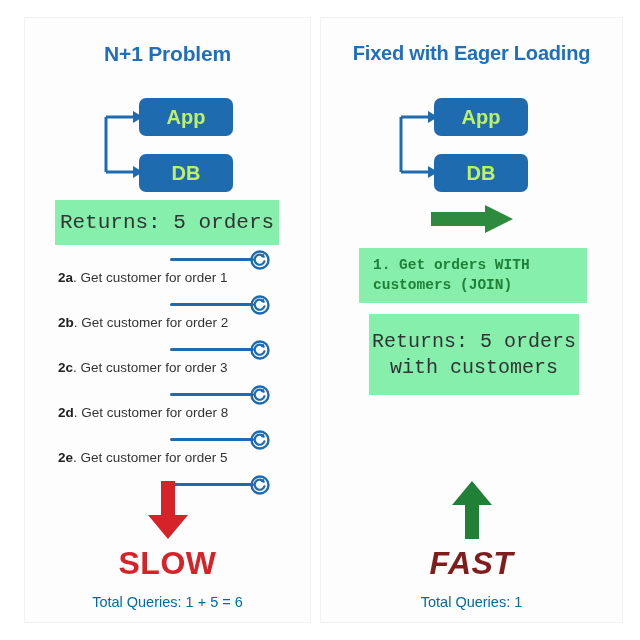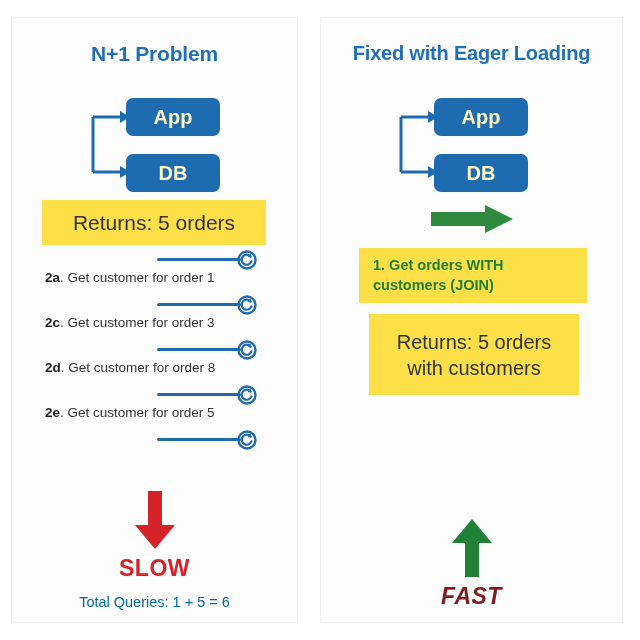--- a/index.html
+++ b/index.html
@@ -15,21 +15,21 @@
     font-family: "Liberation Sans", sans-serif;
     overflow: hidden;
   }
   .panel {
     position: absolute;
     top: 18px;
     height: 604px;
     background: #fdfdfd;
     box-shadow: 0 0 0 1px #f2f2f2;
   }
-  #panel-left  { left: 12px;  width: 285px; }
+  #panel-left  { left: 25px;  width: 285px; }
   #panel-right { left: 321px; width: 301px; }
 
   .panel-title {
     position: absolute;
     top: 24px;
     left: 0;
     width: 100%;
     text-align: center;
     color: #1f6fbb;
     font-weight: bold;
@@ -39,43 +39,44 @@
   }
   #panel-right .panel-title { font-size: 20px; }
 
   
   .node-box {
     position: absolute;
     width: 94px;
     height: 38px;
     background: #1f6bb0;
     border-radius: 7px;
-    color: #fef9c3;
+    color: #bef264;
     font-weight: bold;
     font-size: 20px;
     display: flex;
     align-items: center;
     justify-content: center;
   }
   .node-app { top: 80px; }
   .node-db  { top: 136px; }
   #panel-left  .node-box { left: 114px; }
   #panel-right .node-box { left: 113px; }
 
   .bracket { position: absolute; }
   #panel-left  .bracket { left: 78px; top: 88px; }
   #panel-right .bracket { left: 77px; top: 88px; }
 
   
   .info-box {
     position: absolute;
-    background: #fde047;
+    background: #86efac;
     display: flex;
     align-items: center;
     box-sizing: border-box;
+    font-family: Liberation Mono, monospace;
   }
   #returns-left {
     left: 30px; top: 182px; width: 224px; height: 45px;
     justify-content: center;
     font-size: 21px;
     color: #333333;
   }
   #join-box {
     left: 38px; top: 230px; width: 228px; height: 55px;
     padding: 16px 14px;
@@ -131,21 +132,21 @@
   .outcome {
     position: absolute;
     left: 0;
     bottom: 12px;
     width: 100%;
     text-align: center;
   }
   .outcome-arrow { height: 64px; }
   .outcome-word {
     font-weight: bold;
-    font-size: 23px;
+    font-size: 32px;
     letter-spacing: 0.5px;
     margin-top: 2px;
   }
   .slow-word { color: #d62229; }
   .fast-word { color: #7f1d1d; font-style: italic; }
   .outcome-total {
     font-size: 14.5px;
     color: #0369a1;
     margin-top: 12px;
   }
@@ -188,20 +189,31 @@
         <span class="query-icon">
           <svg width="22" height="22" viewBox="0 0 22 22">
             <circle cx="11" cy="11" r="8.5" fill="none" stroke="#1f6bb0" stroke-width="2.4"></circle>
             <path d="M14.6 7.6 A5 5 0 1 0 15.4 12.4" fill="none" stroke="#1f6bb0" stroke-width="2.2" stroke-linecap="round"></path>
             <path d="M14.9 4.4 L15.3 8.4 L11.6 7.9 Z" fill="#1f6bb0"></path>
           </svg>
         </span>
         <div class="query-label"><b>2a</b><span>. Get customer for order 1</span></div>
       </div>
 
+      <div class="query-row">
+        <div class="query-conn"></div>
+        <span class="query-icon">
+          <svg width="22" height="22" viewBox="0 0 22 22">
+            <circle cx="11" cy="11" r="8.5" fill="none" stroke="#1f6bb0" stroke-width="2.4"></circle>
+            <path d="M14.6 7.6 A5 5 0 1 0 15.4 12.4" fill="none" stroke="#1f6bb0" stroke-width="2.2" stroke-linecap="round"></path>
+            <path d="M14.9 4.4 L15.3 8.4 L11.6 7.9 Z" fill="#1f6bb0"></path>
+          </svg>
+        </span>
+        <div class="query-label"><b>2b</b><span>. Get customer for order 2</span></div>
+      </div>
 
       <div class="query-row">
         <div class="query-conn"></div>
         <span class="query-icon">
           <svg width="22" height="22" viewBox="0 0 22 22">
             <circle cx="11" cy="11" r="8.5" fill="none" stroke="#1f6bb0" stroke-width="2.4"></circle>
             <path d="M14.6 7.6 A5 5 0 1 0 15.4 12.4" fill="none" stroke="#1f6bb0" stroke-width="2.2" stroke-linecap="round"></path>
             <path d="M14.9 4.4 L15.3 8.4 L11.6 7.9 Z" fill="#1f6bb0"></path>
           </svg>
         </span>
@@ -294,17 +306,18 @@
       </div>
     </div>
 
     <div class="outcome">
       <div class="outcome-arrow">
         <svg width="46" height="62" viewBox="0 0 46 62">
           <path d="M23 2 L43 26 L30 26 L30 60 L16 60 L16 26 L3 26 Z" fill="#1f8036"></path>
         </svg>
       </div>
       <div class="outcome-word fast-word">FAST</div>
+      <div class="outcome-total">Total Queries: 1</div>
     </div>
 
   </div>
 
 </div>
 
 </body></html>

